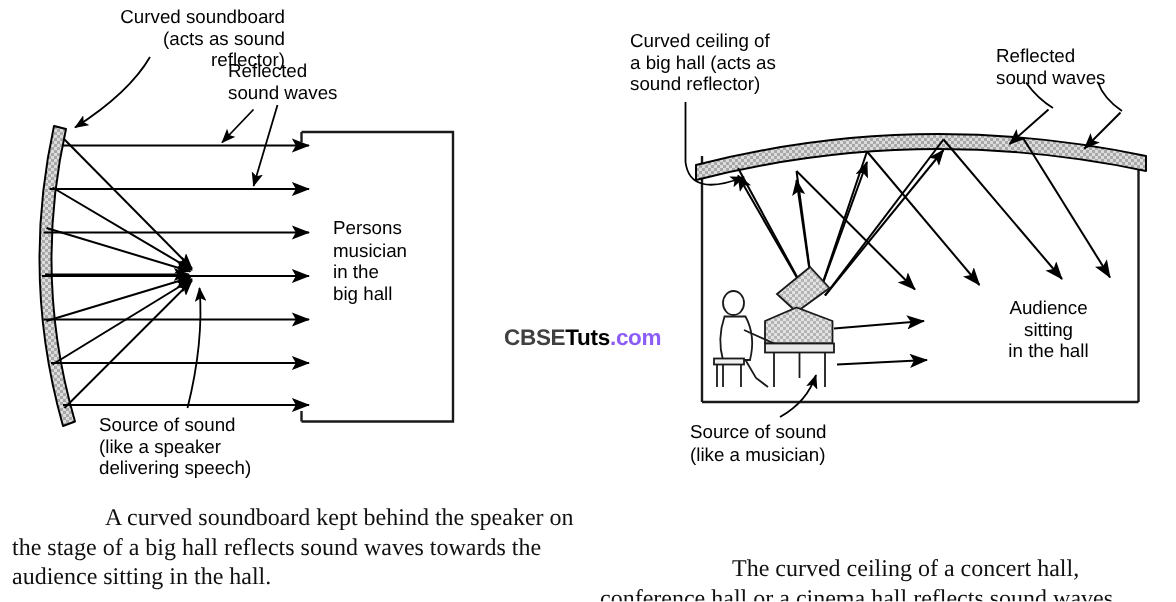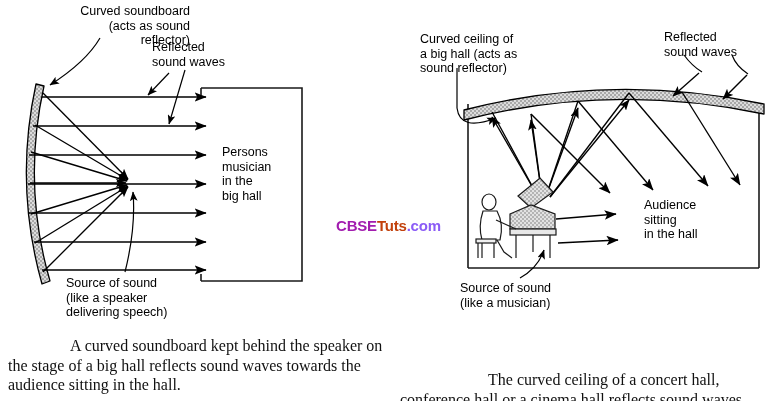--- a/index.html
+++ b/index.html
@@ -71,22 +71,22 @@
   #watermark {
     position: absolute;
     left: 336px;
     top: 217px;
     font-family: "Liberation Sans", sans-serif;
     font-size: 15px;
     font-weight: bold;
     letter-spacing: -0.2px;
     white-space: pre;
   }
-  #watermark .wm-a { color: #a21caf; }
-  #watermark .wm-b { color: #c2410c; }
+  #watermark .wm-a { color: #404040; }
+  #watermark .wm-b { color: #000000; }
   #watermark .wm-c { color: #8b5cf6; }
 </style>
 </head>
 <body>
 
 <div id="page">
 
   <div class="panel" id="panel-left">
 
     <svg class="svg-stage" viewBox="0 0 392 330">
@@ -255,28 +255,28 @@
       <g fill="none" stroke="#000" stroke-width="1.2">
         <path d="M 292,55 Q 300,66 310,72"></path>
         <path d="M 340,55 Q 344,66 356,74"></path>
       </g>
 
       <g fill="none" stroke="#000" stroke-width="1.2">
         <path d="M 128,278 Q 146,268 152,250" marker-end="url(#arrRsm)"></path>
       </g>
     </svg>
 
-    <div class="lbl" id="right-lbl-reflector" style="left:28px; top:32px; width:170px;">Curved ceiling of
+    <div class="lbl" id="right-lbl-reflector" style="left:28px; top:20px; width:170px;">Curved ceiling of
 a big hall (acts as
 sound reflector)</div>
 
     <div class="lbl" id="right-lbl-reflected" style="left:272px; top:30px; width:120px;">Reflected
 sound waves</div>
 
-    <div class="lbl" id="right-lbl-hall" style="left:252px; top:198px; width:110px;">Audience
+    <div class="lbl" id="right-lbl-hall" style="left:252px; top:198px; width:110px;text-align:center;">Audience
 sitting
 in the hall</div>
 
     <div class="lbl" id="right-lbl-source" style="left:68px; top:281px; width:170px;">Source of sound
 (like a musician)</div>
   </div>
 
   <div class="caption" id="caption-left">A curved soundboard kept behind the speaker on the stage of a big hall reflects sound waves towards the audience sitting in the hall.</div>
 
   <div class="caption" id="caption-right">The curved ceiling of a concert hall, conference hall or a cinema hall reflects sound waves down onto the audience sitting in the hall.</div>

